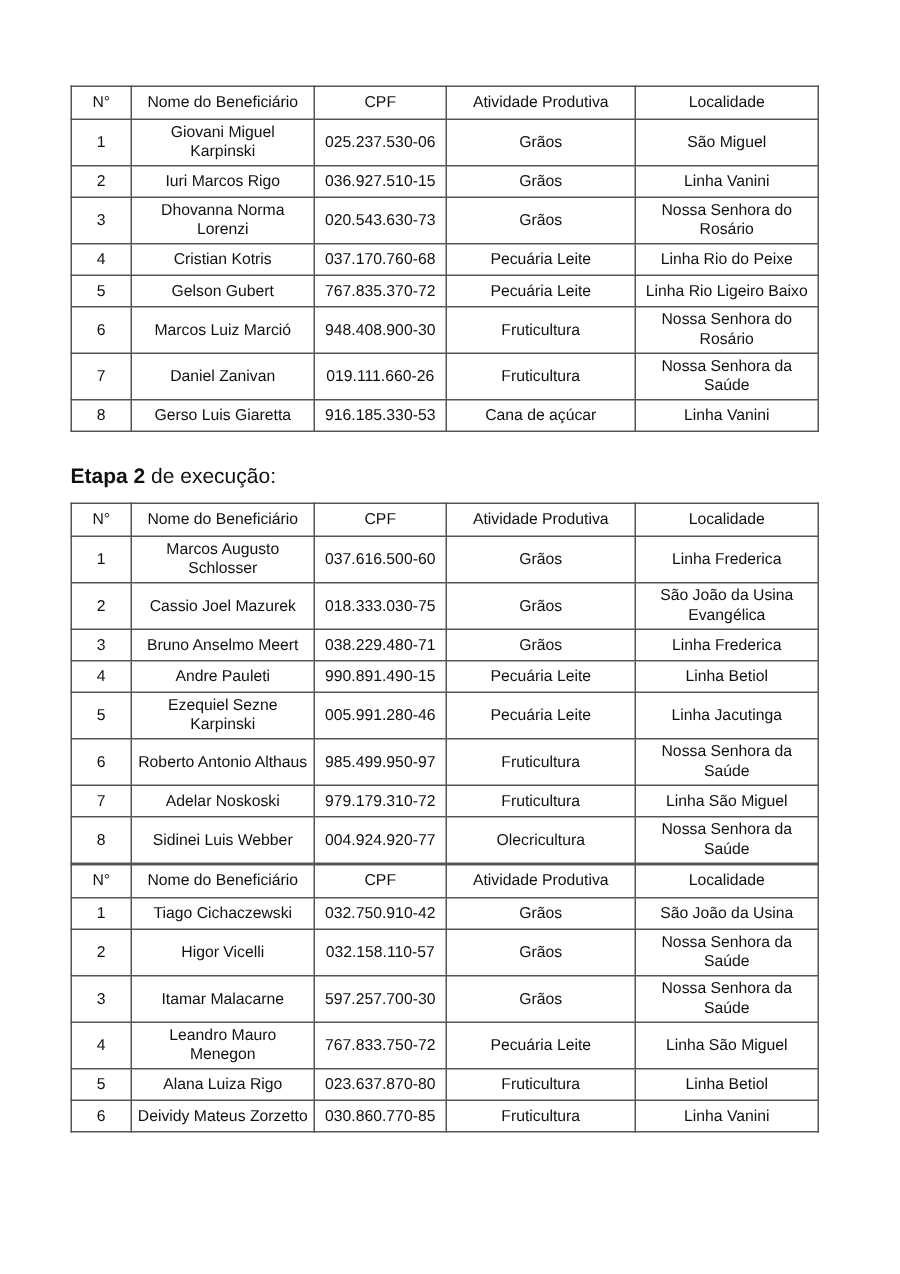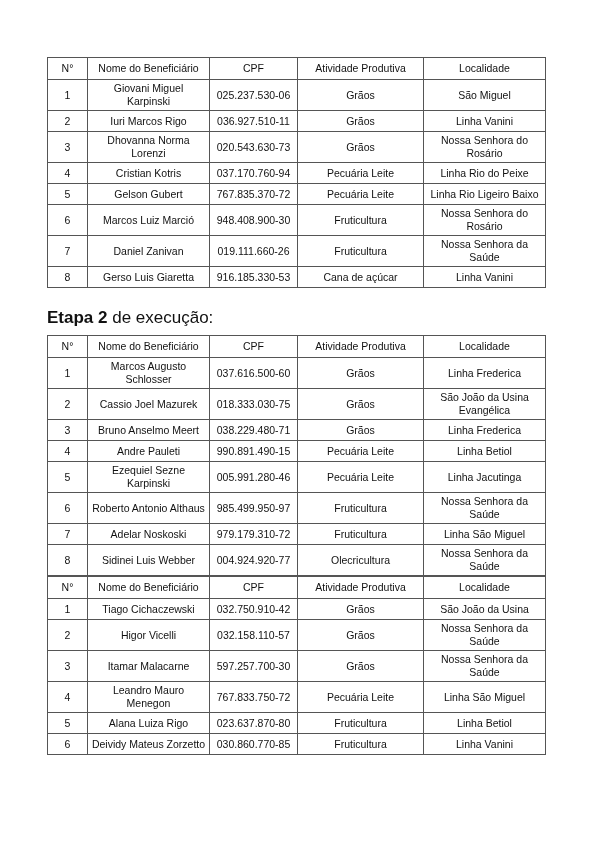--- a/index.html
+++ b/index.html
@@ -11,21 +11,21 @@
   html,body{background:var(--bg);}
   body{
     width:600px;height:849px;
     font-family:"Liberation Sans","DejaVu Sans",sans-serif;
     color:var(--text);
     padding:57px 55px 0 47px;
     overflow:hidden;
   }
   .section{width:498px;}
   .etapa{
-    font-size:17px;
+    font-size:14px;
     line-height:15px;
     margin:22px 0 10px 0;
     color:var(--text);
   }
   .etapa .etapa-bold{font-weight:700;}
   table{
     width:498px;
     border-collapse:collapse;
     table-layout:fixed;
   }
@@ -69,35 +69,35 @@
         <tr>
           <td>1</td>
           <td>Giovani Miguel Karpinski</td>
           <td>025.237.530-06</td>
           <td>Grãos</td>
           <td>São Miguel</td>
         </tr>
         <tr>
           <td>2</td>
           <td>Iuri Marcos Rigo</td>
-          <td>036.927.510-11</td>
+          <td>036.927.510-15</td>
           <td>Grãos</td>
           <td>Linha Vanini</td>
         </tr>
         <tr>
           <td>3</td>
           <td>Dhovanna Norma Lorenzi</td>
           <td>020.543.630-73</td>
           <td>Grãos</td>
           <td>Nossa Senhora do Rosário</td>
         </tr>
         <tr>
           <td>4</td>
           <td>Cristian Kotris</td>
-          <td>037.170.760-94</td>
+          <td>037.170.760-68</td>
           <td>Pecuária Leite</td>
           <td>Linha Rio do Peixe</td>
         </tr>
         <tr>
           <td>5</td>
           <td>Gelson Gubert</td>
           <td>767.835.370-72</td>
           <td>Pecuária Leite</td>
           <td>Linha Rio Ligeiro Baixo</td>
         </tr>

